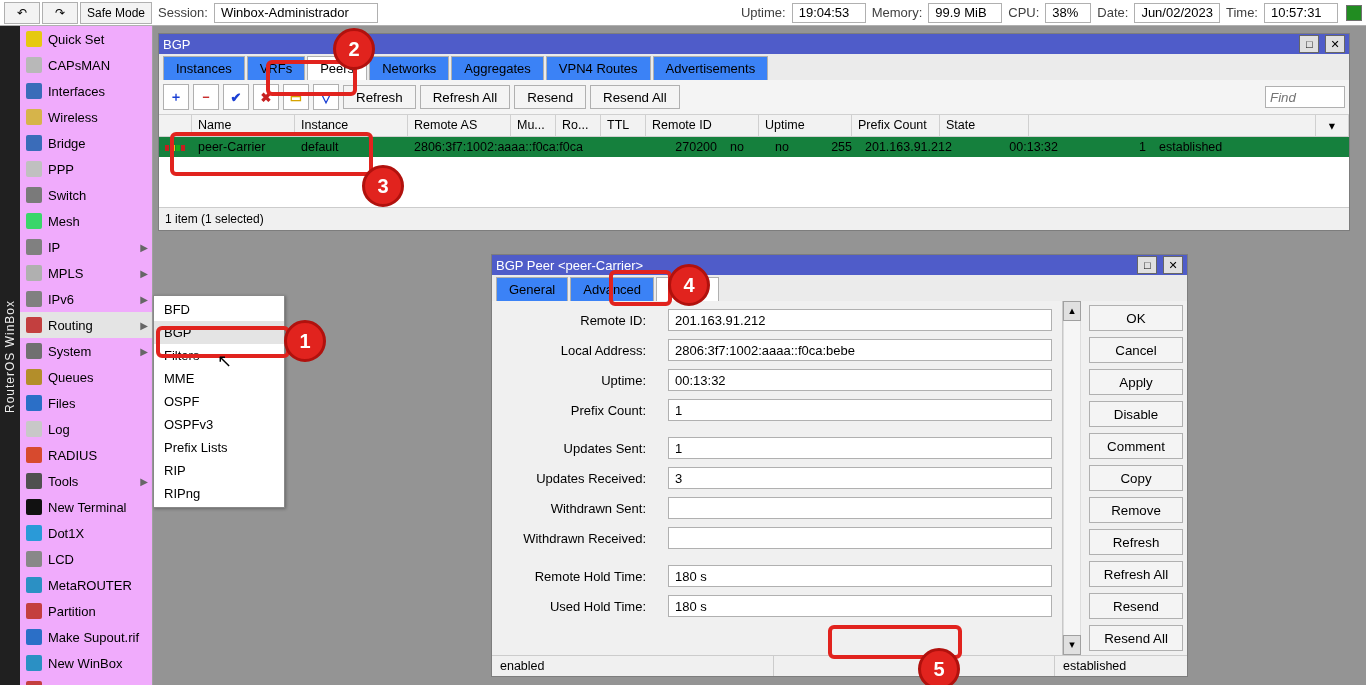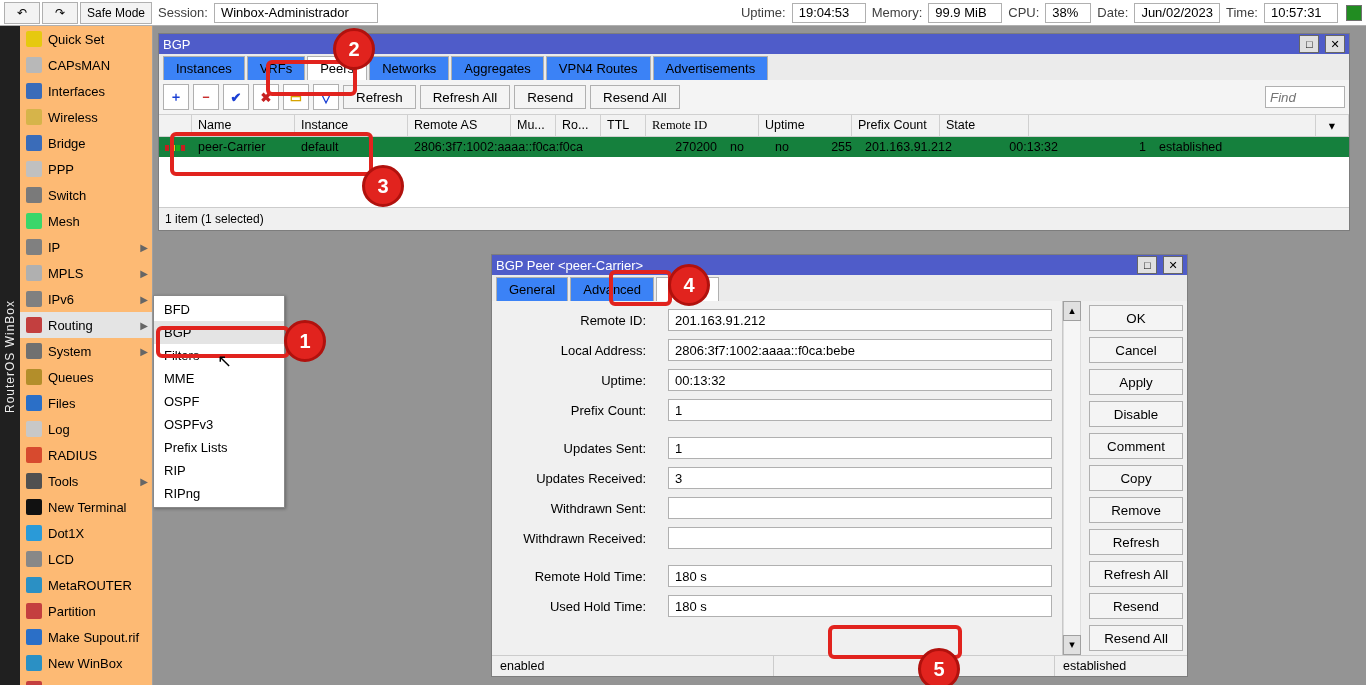--- a/index.html
+++ b/index.html
@@ -68,21 +68,21 @@
     transform: rotate(180deg);
     text-align: center;
     font-size: 12px;
     letter-spacing: 1px;
     display: flex;
     align-items: center;
     justify-content: center;
   }
   .sidebar {
     width: 132px;
-    background: #fdba74;
+    background: #f0abfc;
     border-right: 1px solid #a0a0a0;
     list-style: none;
     margin: 0; padding: 0;
     font-size: 13px;
   }
   .sidebar li {
     display: flex;
     align-items: center;
     gap: 6px;
     padding: 2px 6px;
@@ -523,21 +523,21 @@
       </div>
       <div class="grid">
         <div class="grid-head" id="bgp-head">
             <div class="cell" style="width: 20px; flex: 0 0 auto;"></div>
             <div class="cell" style="width: 90px; flex: 0 0 auto;">Name</div>
             <div class="cell" style="width: 100px; flex: 0 0 auto;">Instance</div>
             <div class="cell" style="width: 90px; flex: 0 0 auto;">Remote AS</div>
             <div class="cell" style="width: 32px; flex: 0 0 auto;">Mu...</div>
             <div class="cell" style="width: 32px; flex: 0 0 auto;">Ro...</div>
             <div class="cell" style="width: 32px; flex: 0 0 auto;">TTL</div>
-            <div class="cell" style="width: 100px; flex: 0 0 auto; font-family: Liberation Serif, serif;">Remote ID</div>
+            <div class="cell" style="width: 100px; flex: 0 0 auto;">Remote ID</div>
             <div class="cell" style="width: 80px; flex: 0 0 auto;">Uptime</div>
             <div class="cell" style="width: 75px; flex: 0 0 auto;">Prefix Count</div>
             <div class="cell" style="width: 76px; flex: 0 0 auto;">State</div>
             <div class="cell" style="flex: 1 1 0%;"></div>
             <div class="cell arrowcell">▾</div>
           </div>
         <div id="bgp-rows">
             <div class="grid-row selected">
               <div class="cell" style="width: 20px; flex: 0 0 auto;"><span class="grid-indicator">
                   <span style="background: rgb(198, 32, 32);"></span>

